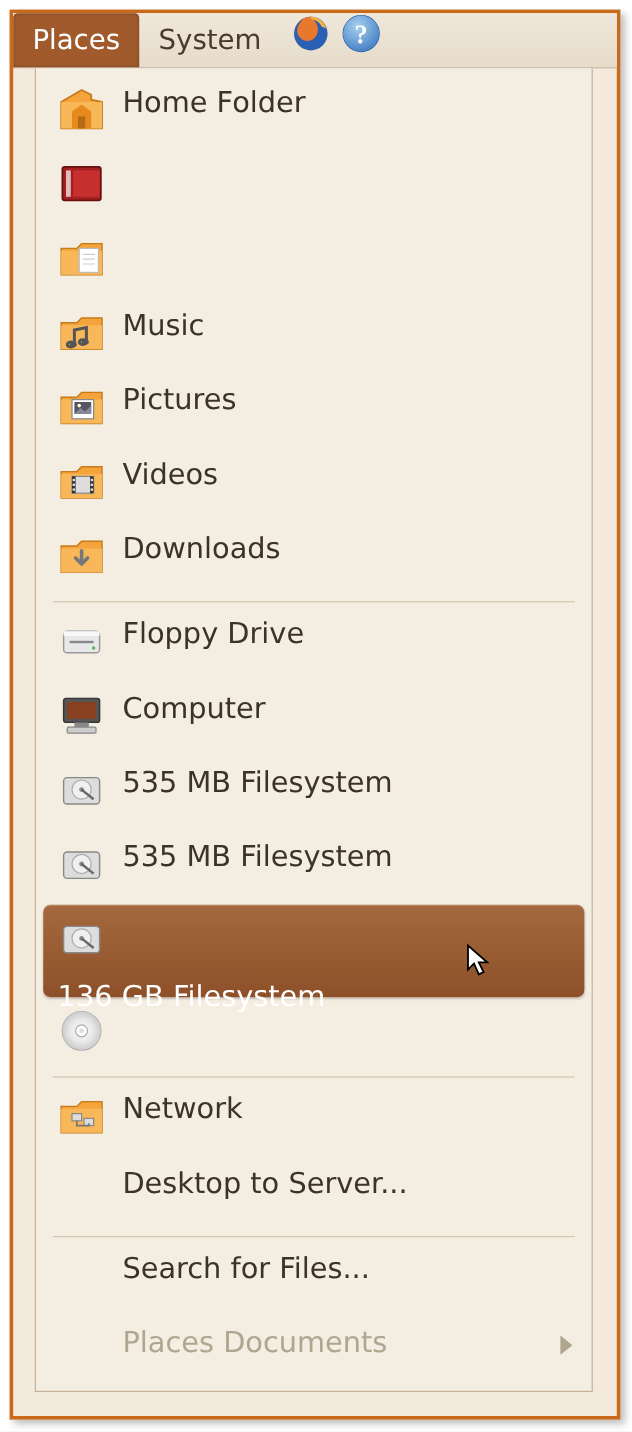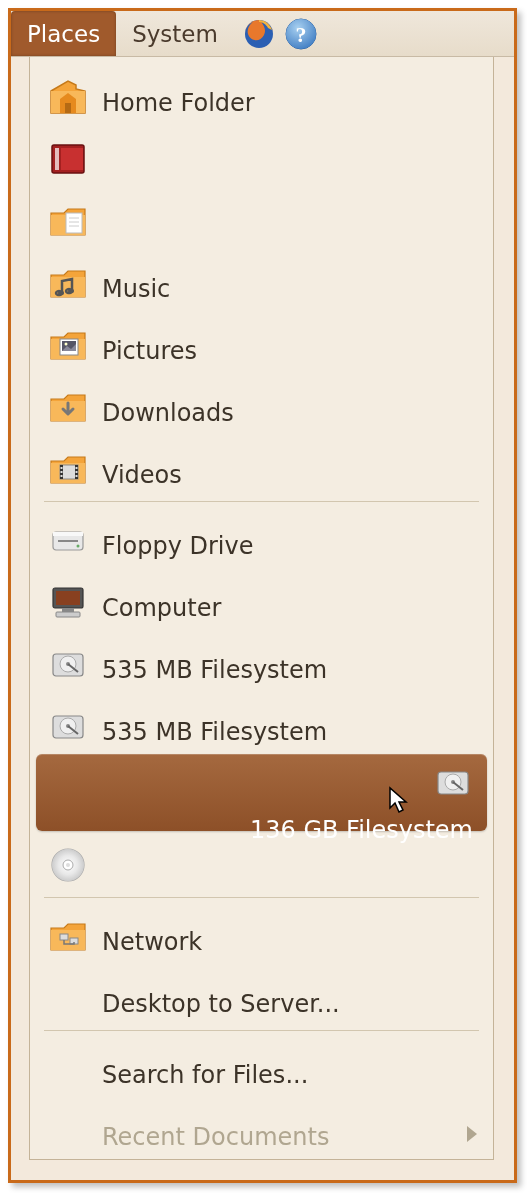--- a/index.html
+++ b/index.html
@@ -16,21 +16,21 @@
     top: 8px; left: 8px; right: 10px; bottom: 10px;
     border: 3px solid #c96a1a;
     box-shadow: 4px 4px 6px rgba(0,0,0,0.25);
     background: #f3e9dc;
   }
   .panel-bar {
     height: 46px;
     background: linear-gradient(to bottom, #efe7db 0%, #e7dcca 100%);
     border-bottom: 1px solid #c8baa5;
     display: flex;
-    align-items: center;
+    align-items: flex-start;
     gap: 0;
     padding-right: 8px;
   }
   .panel-menu {
     font-size: 23px;
     color: #4a3a2c;
     padding: 8px 16px;
     height: 100%;
     display: flex;
     align-items: center;
@@ -55,21 +55,21 @@
     background: #f4ede1;
     border: 1px solid #c4b398;
     border-top: none;
     display: flex;
     flex-direction: column;
     padding: 6px 0 0 0;
     overflow: hidden;
   }
   .menu-item {
     display: flex;
-    align-items: flex-end;
+    align-items: flex-start;
     gap: 14px;
     padding: 8px 14px 8px 18px;
     font-size: 24px;
     color: #3c3328;
     cursor: pointer;
     min-height: 62px;
   }
   .menu-item.selected {
     background: linear-gradient(to bottom, #a5693f 0%, #8d5028 100%);
     color: #fff;
@@ -195,43 +195,43 @@
           </svg>
       </span>
       <span>Pictures</span>
     </div>
 
     <div class="menu-item">
       <span class="icon">
         <svg viewBox="0 0 40 40">
             <path d="M3 12 L16 12 L20 8 L37 8 L37 34 L3 34 Z" fill="#f4a43a" stroke="#c67a1a" stroke-width="1.2"></path>
             <path d="M3 14 L37 14 L37 34 L3 34 Z" fill="#f8b85a"></path>
-            <path d="M20 16 L20 26 M15 22 L20 27 L25 22" stroke="#777" stroke-width="3" fill="none" stroke-linecap="round" stroke-linejoin="round"></path>
-          </svg>
-      </span>
-      <span>Downloads</span>
-    </div>
-
-    <div class="menu-item">
-      <span class="icon">
-        <svg viewBox="0 0 40 40">
-            <path d="M3 12 L16 12 L20 8 L37 8 L37 34 L3 34 Z" fill="#f4a43a" stroke="#c67a1a" stroke-width="1.2"></path>
-            <path d="M3 14 L37 14 L37 34 L3 34 Z" fill="#f8b85a"></path>
             <rect x="12" y="16" width="18" height="14" fill="#ddd" stroke="#888"></rect>
             <rect x="12" y="16" width="3" height="14" fill="#333"></rect>
             <rect x="27" y="16" width="3" height="14" fill="#333"></rect>
             <rect x="12.5" y="18" width="2" height="2" fill="#ddd"></rect>
             <rect x="12.5" y="22" width="2" height="2" fill="#ddd"></rect>
             <rect x="12.5" y="26" width="2" height="2" fill="#ddd"></rect>
             <rect x="27.5" y="18" width="2" height="2" fill="#ddd"></rect>
             <rect x="27.5" y="22" width="2" height="2" fill="#ddd"></rect>
             <rect x="27.5" y="26" width="2" height="2" fill="#ddd"></rect>
           </svg>
       </span>
       <span>Videos</span>
+    </div>
+
+    <div class="menu-item">
+      <span class="icon">
+        <svg viewBox="0 0 40 40">
+            <path d="M3 12 L16 12 L20 8 L37 8 L37 34 L3 34 Z" fill="#f4a43a" stroke="#c67a1a" stroke-width="1.2"></path>
+            <path d="M3 14 L37 14 L37 34 L3 34 Z" fill="#f8b85a"></path>
+            <path d="M20 16 L20 26 M15 22 L20 27 L25 22" stroke="#777" stroke-width="3" fill="none" stroke-linecap="round" stroke-linejoin="round"></path>
+          </svg>
+      </span>
+      <span>Downloads</span>
     </div>
 
     <div class="separator"></div>
 
     <div class="menu-item">
       <span class="icon">
         <svg viewBox="0 0 40 40">
             <rect x="5" y="12" width="30" height="18" rx="3" fill="#e8e8e8" stroke="#999" stroke-width="1.2"></rect>
             <rect x="5" y="12" width="30" height="4" fill="#f8f8f8"></rect>
             <rect x="10" y="20" width="20" height="2" fill="#888"></rect>
@@ -326,21 +326,21 @@
       <span>Desktop to Server...</span>
     </div>
 
     <div class="separator"></div>
 
     <div class="menu-item no-icon">
       <span>Search for Files...</span>
     </div>
 
     <div class="menu-item no-icon disabled">
-      <span>Recent Documents</span>
+      <span>Places Documents</span>
       <span class="arrow-right">
         <svg width="14" height="20" viewBox="0 0 14 20">
             <path d="M2 2 L12 10 L2 18 Z" fill="#b0a690"></path>
           </svg>
       </span>
     </div>
 
   </div>
 </div>
 

